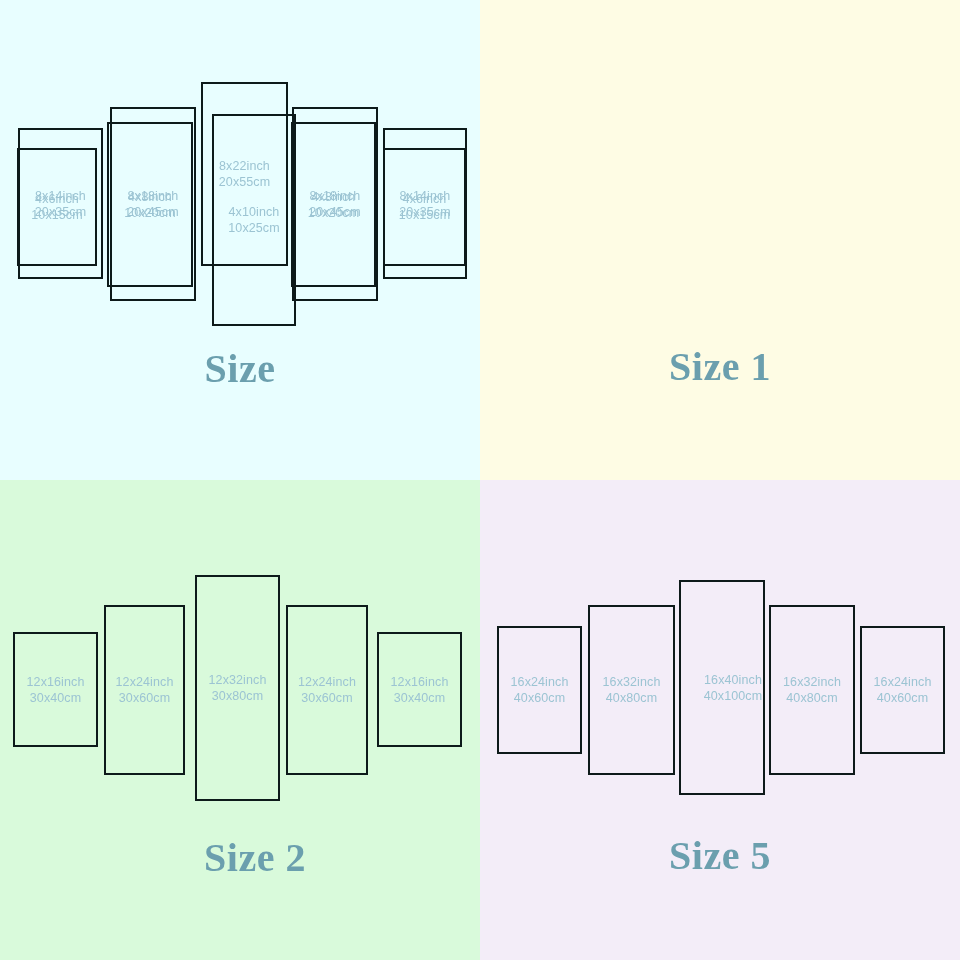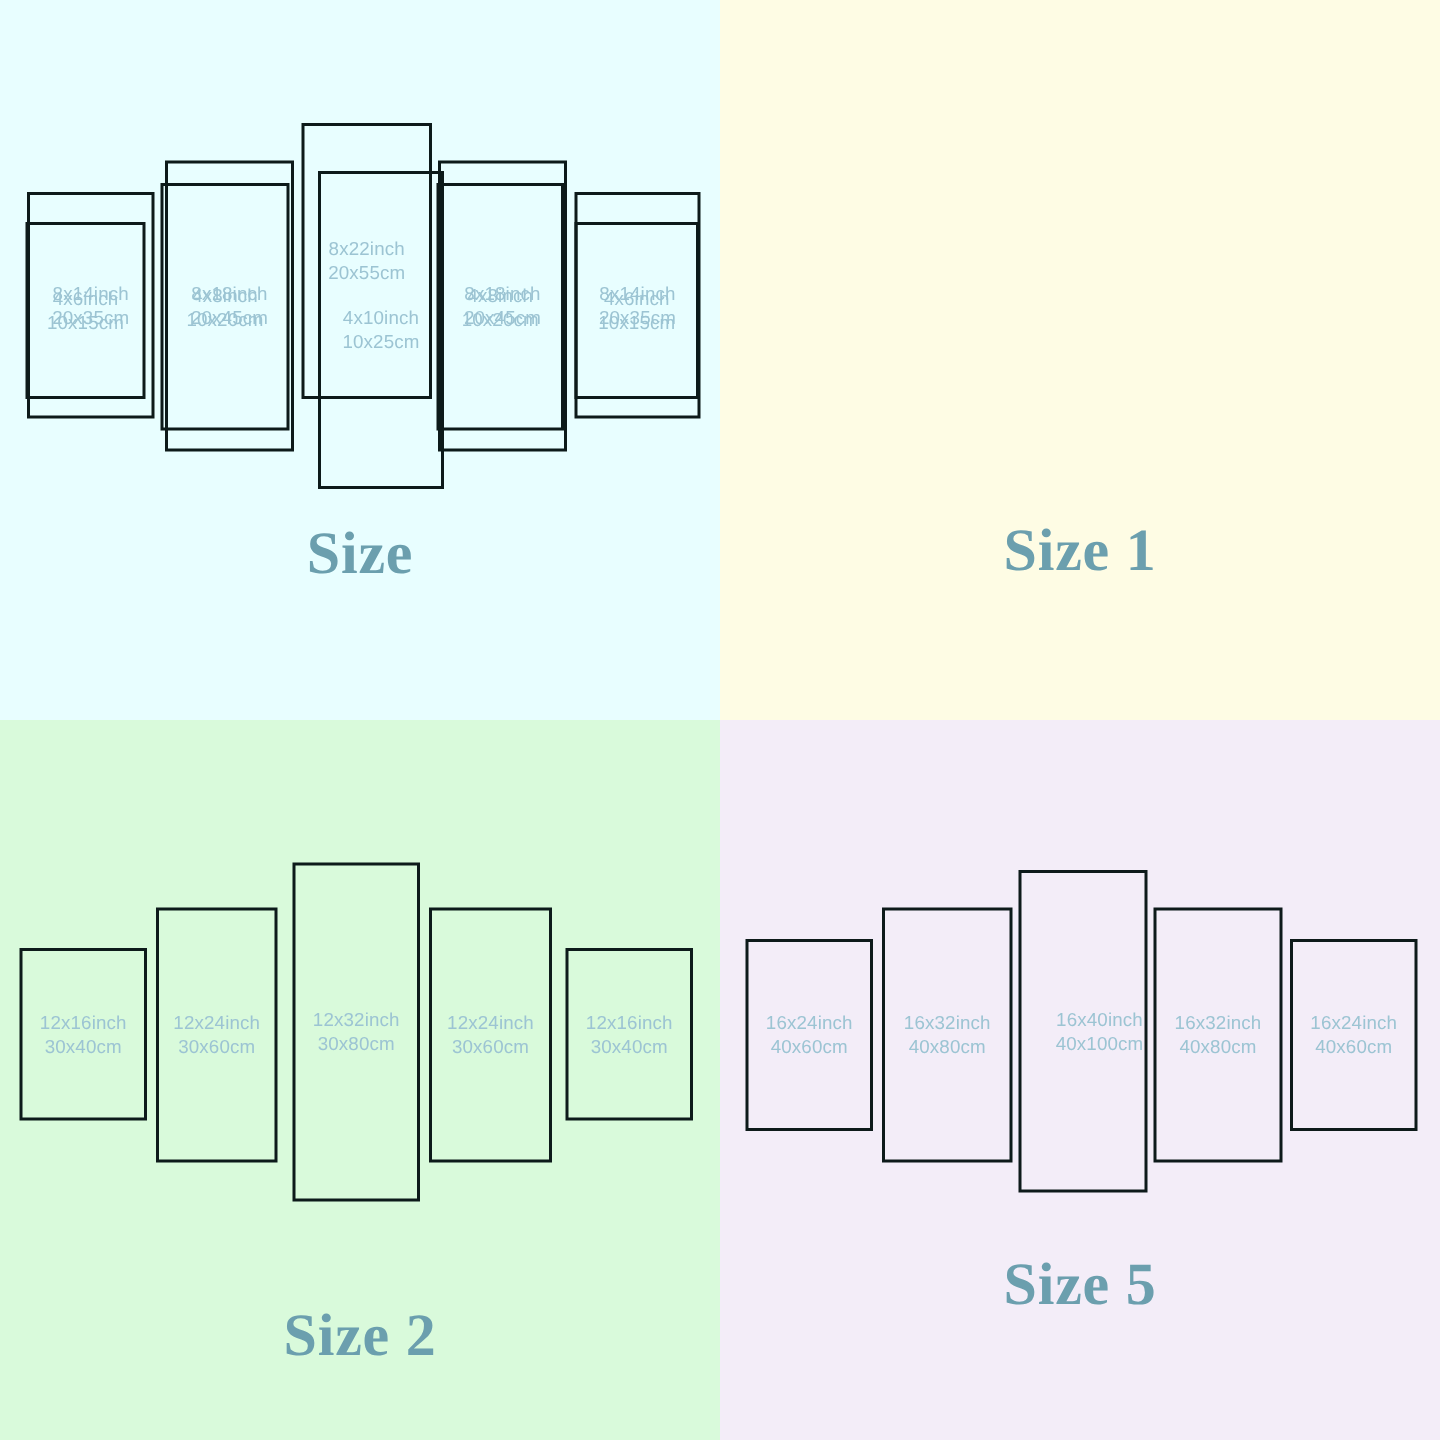--- a/index.html
+++ b/index.html
@@ -64,21 +64,21 @@
     font-family: "Liberation Serif", serif;
     font-weight: bold;
     font-size: 40px;
     color: #6b9fae;
     letter-spacing: 0.5px;
     user-select: none;
   }
 
   .t-tl { top: 345px; }
   .t-tr { top: 343px; }
-  .t-bl { top: 866px; }
+  .t-bl { top: 834px; padding-left: 15px; }
   .t-br { top: 832px; }
 </style>
 </head>
 <body>
 
 <div id="root">
 
   <div class="quadrant q-tl" style="background: rgb(232, 254, 255);"></div>
 
   <div class="quadrant q-tr" style="background: rgb(254, 252, 228);"></div>

